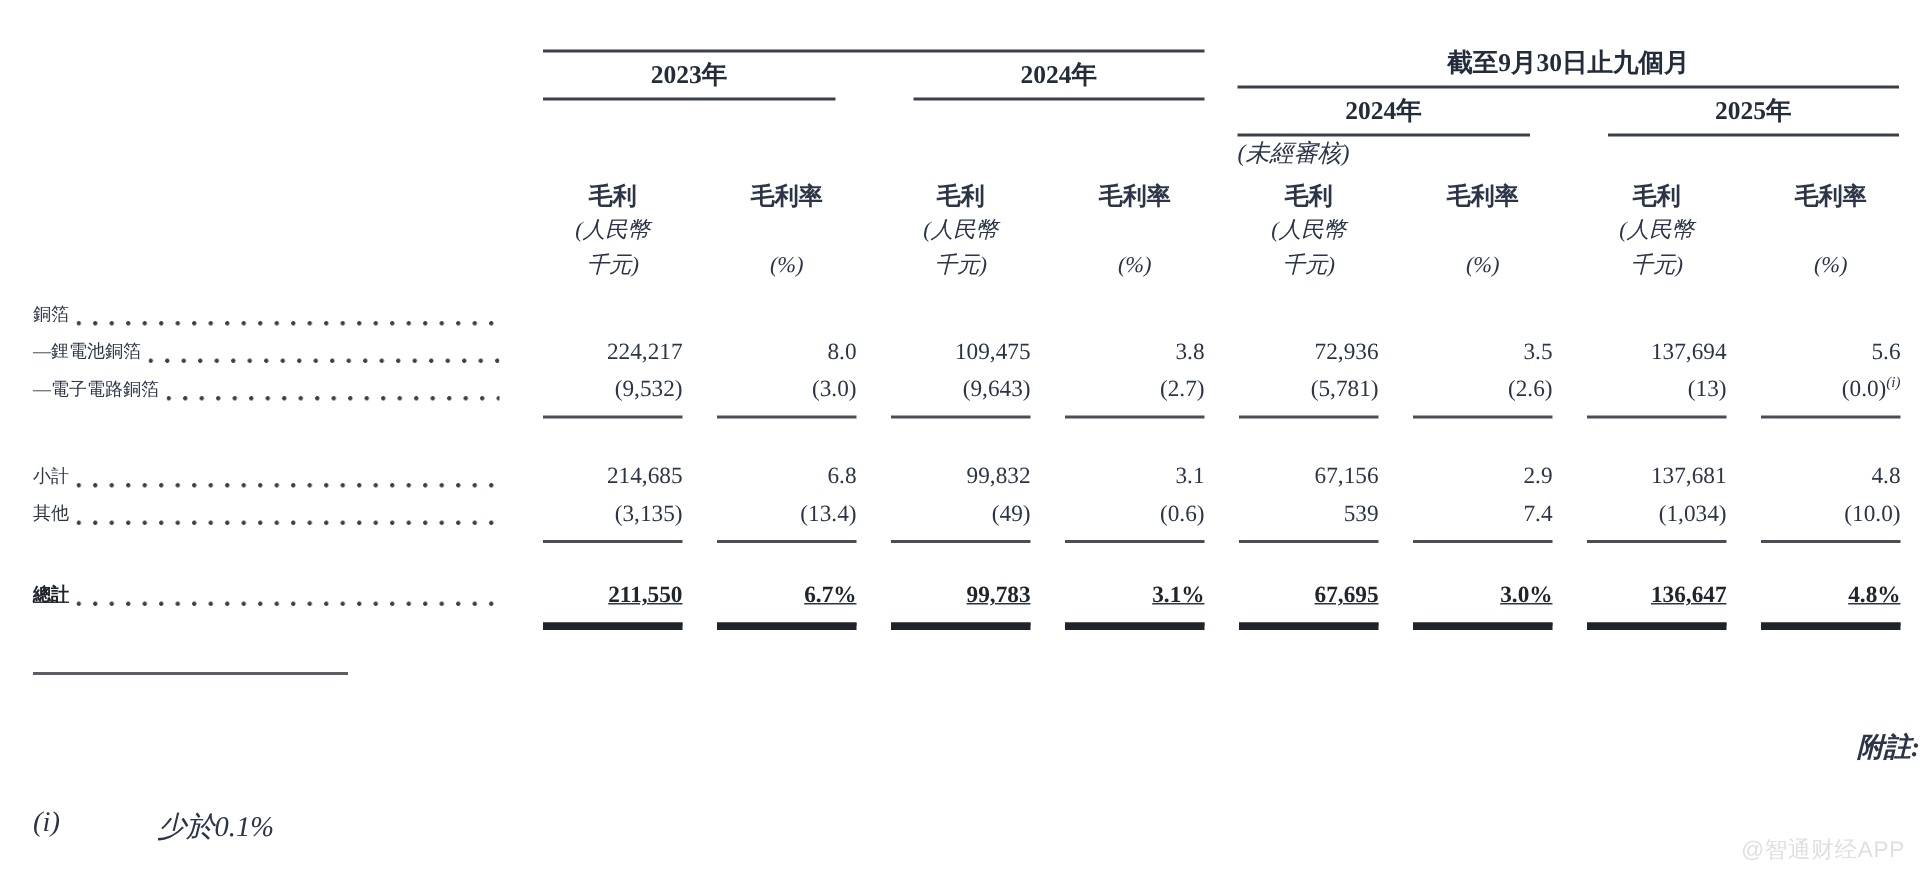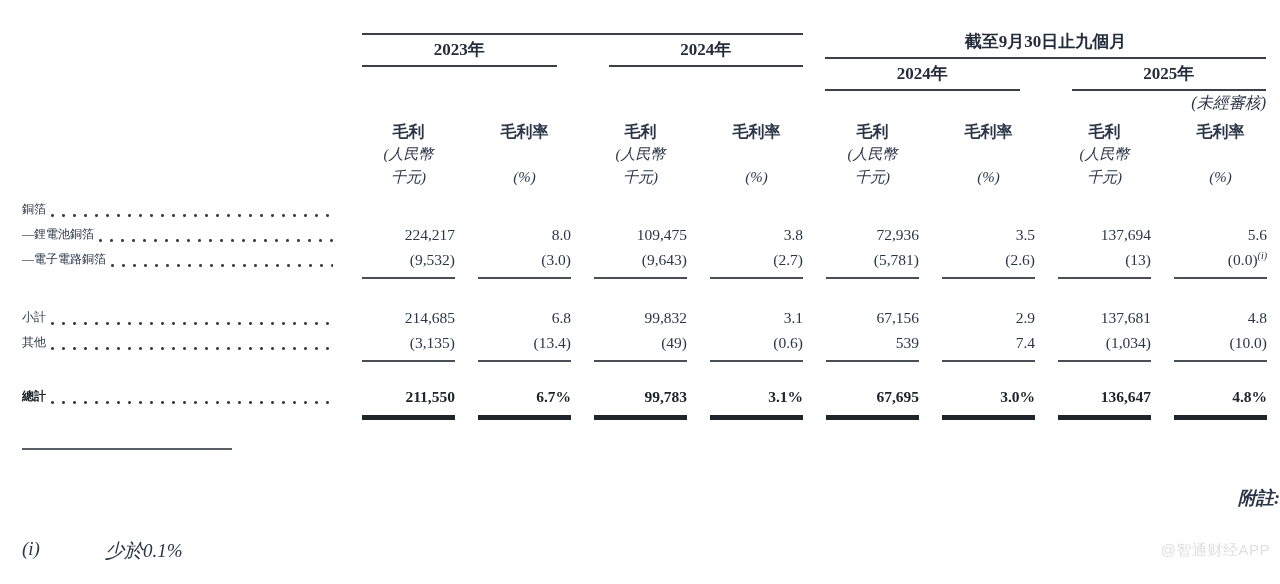--- a/index.html
+++ b/index.html
@@ -20,59 +20,59 @@
   
   .hgroup-row { display: flex; margin-left: 362px; }
   .grp { width: 441px; }
   .grp + .grp { margin-left: 22px; }
   .grp-title { text-align: center; font-weight: bold; font-size: 17px; line-height: 24px; color: #232c3a; }
   .hrule { border-top: 2px solid #3b4048; margin-top: 3px; }
   .years { display: flex; margin-top: 3px; gap: 29px; }
   .yr { width: 209px; }
   .yr + .yr { margin-left: 23px; }
   .yr-label { text-align: center; font-weight: bold; font-size: 17px; line-height: 24px; color: #232c3a; }
-  .grp-note { text-align: right; font-style: italic; font-size: 16px; line-height: 22px; min-height: 22px; margin-top: 1px; }
+  .grp-note { text-align: left; font-style: italic; font-size: 16px; line-height: 22px; min-height: 22px; margin-top: 1px; }
 
   
   .col-head-row { margin-top: 6px; }
   .col-head { line-height: 23px; text-align: center; }
   .col-head .l1 { display: block; font-weight: bold; font-size: 16px; min-height: 23px; }
   .col-head .l2, .col-head .l3 { display: block; font-style: italic; font-size: 15px; min-height: 23px; }
 
   
   .leader {
     flex: 1; align-self: flex-end;
     height: 3px; margin: 0 6px 5px 5px;
     background-image: radial-gradient(circle at 1.5px 1.5px, #3b4048 1.2px, transparent 1.7px);
     background-size: 11px 3px; background-repeat: repeat-x;
   }
 
   
   .rule-row { margin-top: 5px; line-height: 0; }
   .rule { border-top: 2px solid #4a4f57; }
   .gap-sm { margin-top: 26px; }
-  .gap-total { margin-top: 22px; }
+  .gap-total { margin-top: 22px; text-decoration: underline; }
 
   .total-row { font-weight: bold; }
   .total-row .label-cell, .total-row .num-cell { font-weight: bold; color: #20242b; }
 
   .dbl-row { margin-top: 4px; line-height: 0; }
   .dbl { height: 5px; background: #20242b; }
   .dbl::after { content: ""; display: block; margin-top: 2px; height: 2px; background: #20242b; }
 
   .fn { font-size: 10px; font-style: italic; vertical-align: super; line-height: 0; }
 
   
   .note-sep { width: 210px; border-top: 2px solid #5a5f66; margin: 28px 0 0 22px; }
   .notes-heading { margin: 36px 0 0 22px; font-style: italic; font-weight: 700; font-size: 18px; text-align: right; }
   .note-item { display: flex; margin: 28px 0 0 22px; font-style: italic; font-size: 19px; }
   .note-marker { width: 83px; }
 
   .watermark {
-    position: absolute; right: 10px; bottom: 24px;
+    position: absolute; right: 10px; bottom: 8px;
     font-family: "Liberation Sans", "DejaVu Sans", sans-serif;
     font-size: 15px; color: #dfdfdf; letter-spacing: 0.5px;
   }
 </style>
 </head>
 <body>
 
 <div class="doc">
 
   <div class="hgroup-row">

